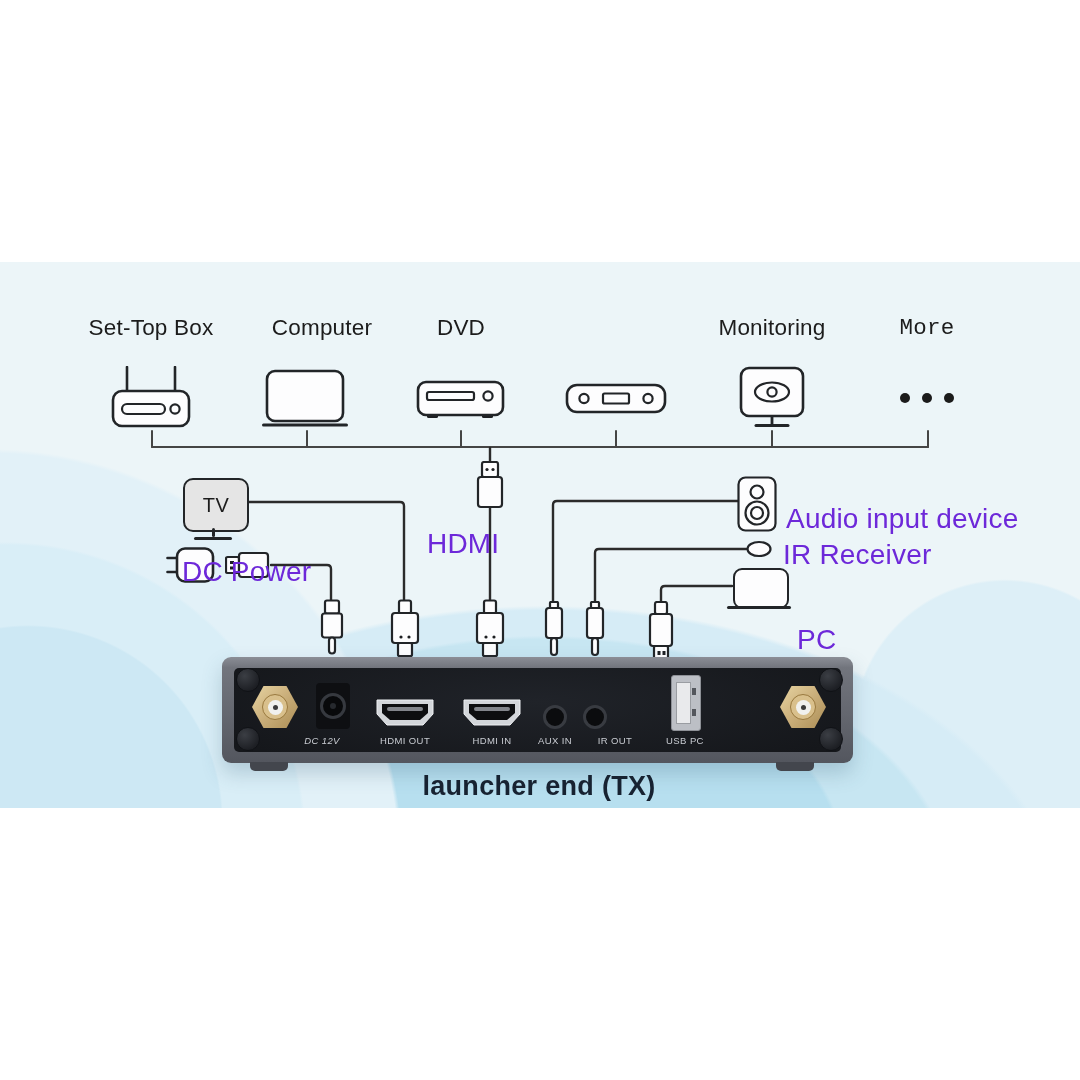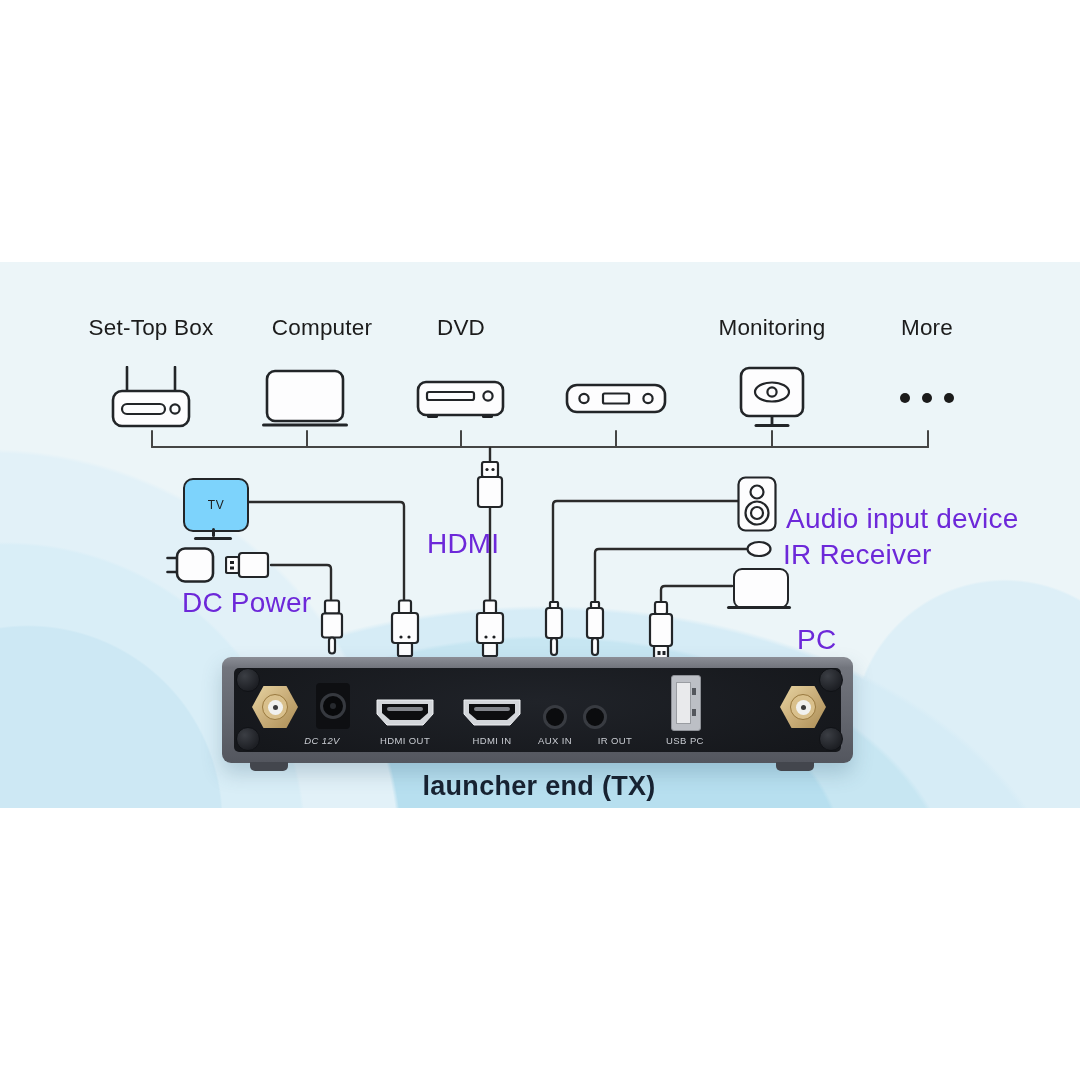--- a/index.html
+++ b/index.html
@@ -18,22 +18,22 @@
   .abs{position:absolute;}
   .lbl{position:absolute;transform:translateX(-50%);font-size:22.5px;letter-spacing:.2px;
        color:#1c1c1c;text-align:center;line-height:1.28;white-space:nowrap;}
   .lbl.wrap{white-space:normal;width:140px;}
   .midlbl{position:absolute;font-size:28px;color:#6d28d9;letter-spacing:.2px;white-space:nowrap;}
   svg.icon *{vector-effect:non-scaling-stroke;}
   .outline{fill:#fdfdfe;stroke:#222528;stroke-width:2.6;stroke-linejoin:round;stroke-linecap:round;}
   .outline-thin{fill:#fdfdfe;stroke:#222528;stroke-width:2.2;stroke-linejoin:round;stroke-linecap:round;}
   .fillDark{fill:#1d1f22;stroke:none;}
   .tvbox{position:absolute;left:183px;top:478px;width:62px;height:50px;border:2.6px solid #222528;
-         border-radius:10px;background:#7dd3fc;display:flex;align-items:center;justify-content:center;
-         font-size:12px;letter-spacing:.5px;}
+         border-radius:10px;background:#e5e5e5;display:flex;align-items:center;justify-content:center;
+         font-size:20px;letter-spacing:.5px;}
   .pcbox{position:absolute;left:733px;top:568px;width:52px;height:37px;border:2.5px solid #222528;
          border-radius:9px;background:#fdfdfe;}
   .bar{position:absolute;background:#222528;border-radius:2px;}
   
   .device{position:absolute;left:222px;top:657px;width:631px;height:106px;border-radius:9px;
           background:linear-gradient(#8b8e96,#72757d 10%,#64676f 55%,#53565e);
           box-shadow:0 10px 20px rgba(55,95,120,.25);}
   .device-face{position:absolute;left:234px;top:668px;width:607px;height:84px;border-radius:5px;
           background:radial-gradient(420px 90px at 50% 40%, #202329, #15171b 85%);}
   .foot{position:absolute;top:762px;width:38px;height:9px;background:#43464d;border-radius:0 0 5px 5px;}
@@ -87,21 +87,21 @@
       <path d="M738 501 H557 Q553 501 553 505 V607"></path>
       <path d="M746 549 H599 Q595 549 595 553 V607"></path>
       <path d="M732 586 H665 Q661 586 661 590 V603"></path>
     </g>
   </svg>
 
   <div class="lbl" style="left:151px;top:314px;">Set-Top Box</div>
   <div class="lbl" style="left:305px;top:314px;margin-left:17px;">Computer</div>
   <div class="lbl" style="left:461px;top:314px;">DVD</div>
   <div class="lbl" style="left:772px;top:314px;">Monitoring</div>
-  <div class="lbl" style="left:927px;top:314px;">More</div>
+  <div class="lbl" style="left:927px;top:314px;font-family:Liberation Mono, monospace;">More</div>
 
   <svg class="abs icon" style="left:111px;top:366px;" width="80" height="62" viewBox="0 0 80 62">
     <line x1="16" y1="1" x2="16" y2="25" stroke="#222528" stroke-width="2.6" stroke-linecap="round"></line>
     <line x1="64" y1="1" x2="64" y2="25" stroke="#222528" stroke-width="2.6" stroke-linecap="round"></line>
     <rect class="outline" x="2" y="25" width="76" height="35" rx="9"></rect>
     <rect class="outline-thin" x="11" y="38" width="43" height="10" rx="5"></rect>
     <circle class="outline-thin" cx="64" cy="43" r="4.6"></circle>
   </svg>
   <svg class="abs icon" style="left:262px;top:366px;" width="86" height="62" viewBox="0 0 86 62">
     <rect class="outline" x="5" y="5" width="76" height="50" rx="8"></rect>
@@ -143,21 +143,21 @@
     <line x1="1.5" y1="11" x2="11" y2="11" stroke="#222528" stroke-width="2.6" stroke-linecap="round"></line>
     <line x1="1.5" y1="25" x2="11" y2="25" stroke="#222528" stroke-width="2.6" stroke-linecap="round"></line>
     <rect class="outline" x="11" y="1.5" width="36" height="33" rx="8"></rect>
   </svg>
   <svg class="abs icon" style="left:225px;top:550px;" width="48" height="30" viewBox="0 0 48 30">
     <rect class="outline-thin" x="1" y="7" width="13" height="16" rx="1.5"></rect>
     <rect class="fillDark" x="5" y="11" width="4" height="3"></rect>
     <rect class="fillDark" x="5" y="16.5" width="4" height="3"></rect>
     <rect class="outline-thin" x="14" y="3" width="29" height="24" rx="3"></rect>
   </svg>
-  <div class="midlbl" style="left:182px;top:556px;margin-top:31px;">DC Power</div>
+  <div class="midlbl" style="left:182px;top:556px;">DC Power</div>
 
   <div class="midlbl" style="left:427px;top:528px;">HDMI</div>
 
   <svg class="abs icon" style="left:737px;top:476px;" width="40" height="56" viewBox="0 0 40 56">
     <rect class="outline-thin" x="1.5" y="1.5" width="37" height="53" rx="7"></rect>
     <circle class="outline-thin" cx="20" cy="16" r="6.5"></circle>
     <circle class="outline-thin" cx="20" cy="37" r="11.5"></circle>
     <circle class="outline-thin" cx="20" cy="37" r="6"></circle>
   </svg>
   <div class="midlbl" style="left:786px;top:503px;">Audio input device</div>

